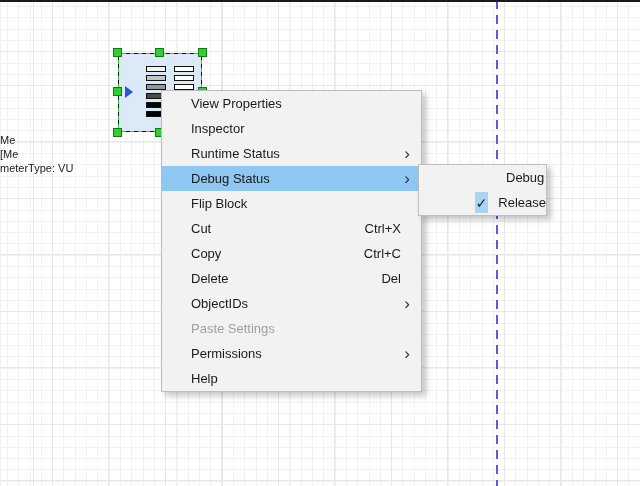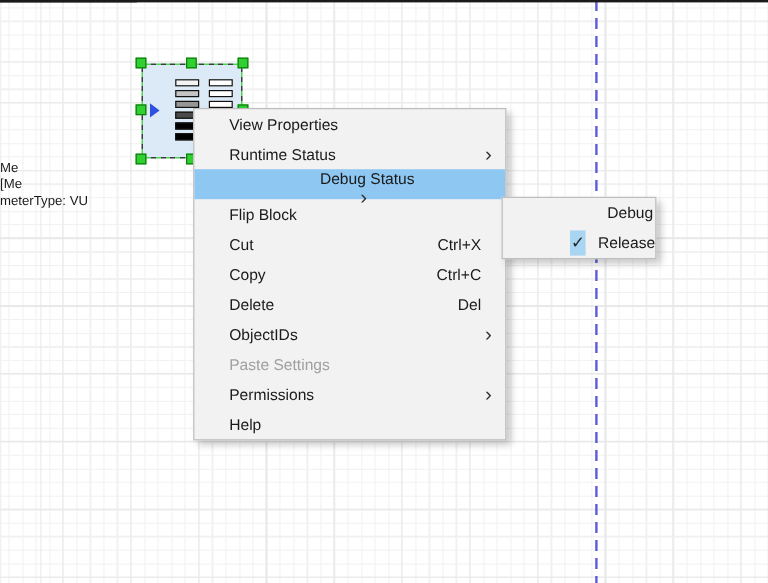--- a/index.html
+++ b/index.html
@@ -62,21 +62,21 @@
   
   .menu{
     position:absolute;left:161px;top:90px;width:261px;
     background:#f2f2f2;border:1px solid #bdbdbd;box-sizing:border-box;
     box-shadow:4px 4px 6px rgba(0,0,0,0.22);z-index:10;
   }
   .mrow{
     height:25px;display:flex;align-items:center;
     padding-left:29px;font-size:13px;color:#1a1a1a;cursor:default;
   }
-  .mrow.highlight{background:#8fc7f3;flex-direction:column;}
+  .mrow.highlight{background:#8fc7f3;}
   .mrow.disabled{color:#a0a0a0;}
   .mlabel{flex:1;}
   .mshortcut{margin-right:20px;}
   .arrow-icon{
     width:16px;margin-right:6px;text-align:center;
     font-size:17px;line-height:1;color:#333;
   }
   
   .submenu{
     position:absolute;left:418px;top:164px;width:129px;
@@ -144,20 +144,23 @@
     <div>Me</div>
     <div>[Me</div>
     <div>meterType: VU</div>
   </div>
 
   <div class="menu">
     <div class="mrow">
       <span class="mlabel">View Properties</span>
     </div>
     <div class="mrow">
+      <span class="mlabel">Inspector</span>
+    </div>
+    <div class="mrow">
       <span class="mlabel">Runtime Status</span>
       <span class="arrow-icon">›</span>
     </div>
     <div class="mrow highlight">
       <span class="mlabel">Debug Status</span>
       <span class="arrow-icon">›</span>
     </div>
     <div class="mrow">
       <span class="mlabel">Flip Block</span>
     </div>

